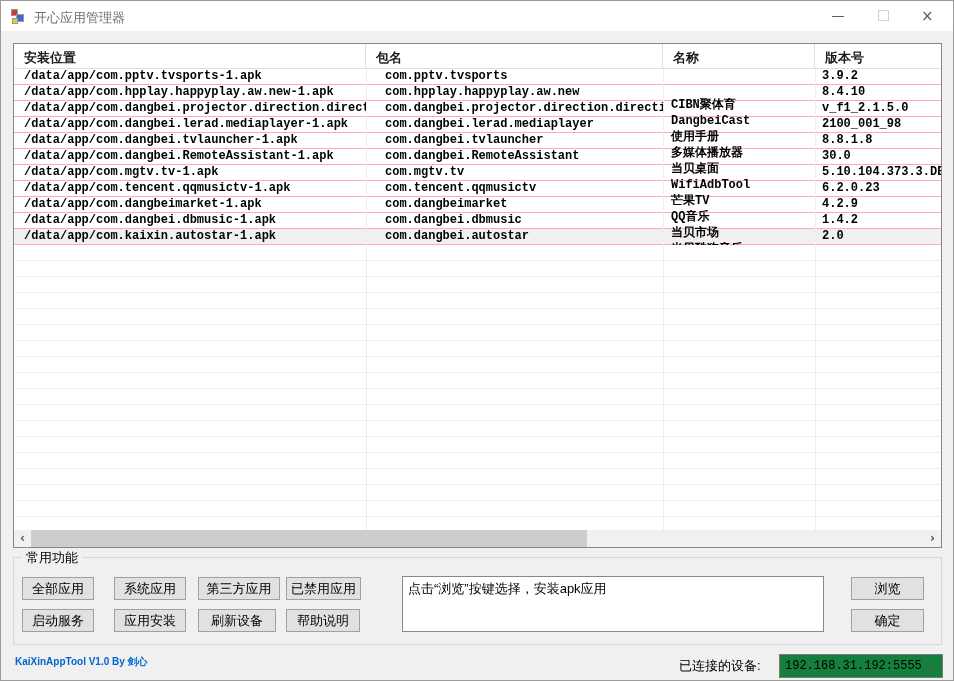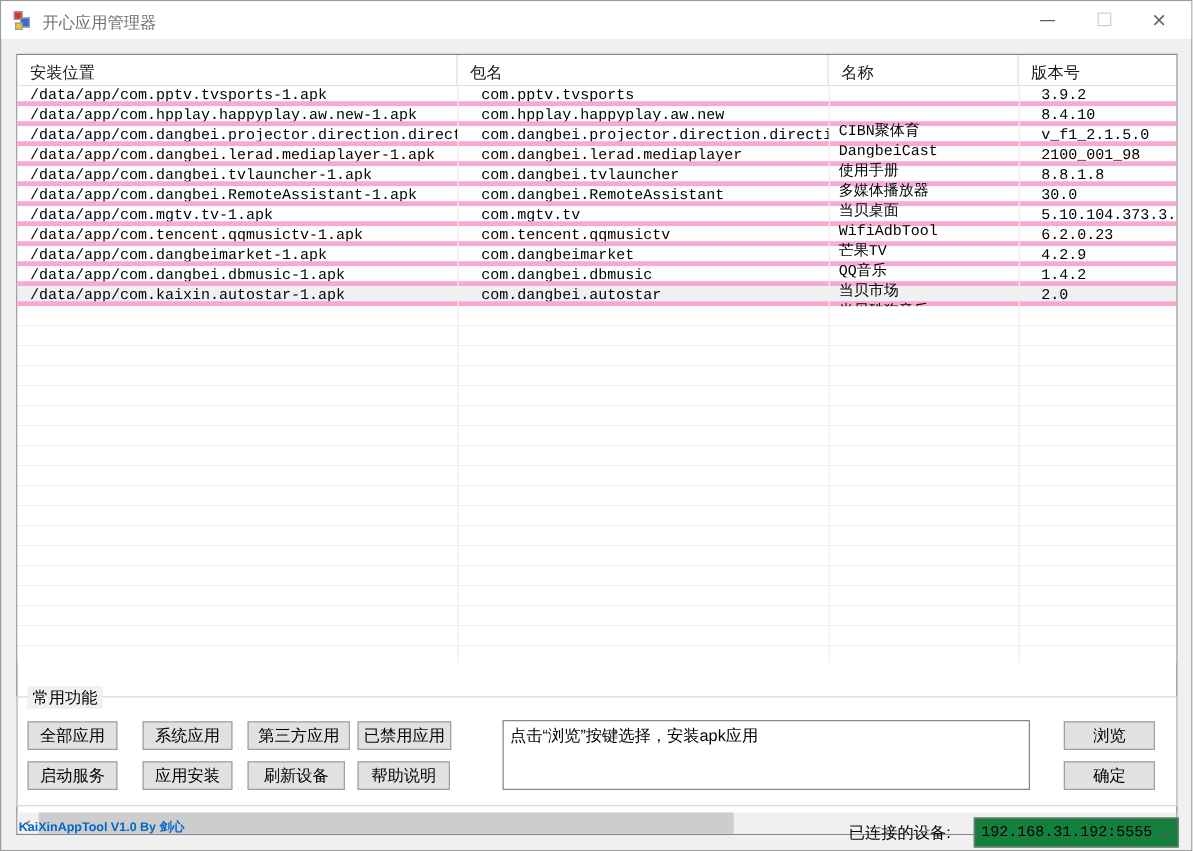--- a/index.html
+++ b/index.html
@@ -17,36 +17,36 @@
   .app-icon .sq.yellow { left:1px; top:10px; background:#e8c53a; width:6px; height:6px; }
   .title-text { position:absolute; left:33px; top:8px; font-size:13px; color:#707070; }
   .win-btn { position:absolute; top:0; width:46px; height:30px; cursor:default; }
   .win-btn.min { right:92px; } .win-btn.max { right:46px; } .win-btn.close { right:0; }
   .glyph-min { position:absolute; left:17px; top:15px; width:12px; height:1px; background:#5f5f5f; }
   .glyph-max { position:absolute; left:17px; top:9px; width:11px; height:11px; border:1px solid #d0d0d0; }
   .glyph-close { position:absolute; left:14px; top:6px; font-size:15px; color:#5f5f5f;
                  font-family:"DejaVu Sans", sans-serif; }
 
   
-  .listview { position:absolute; left:12px; top:42px; width:929px; height:625px;
-              background:#ffffff; border:1px solid #828790; }
+  .listview { position:absolute; left:12px; top:42px; width:929px; height:505px;
+              background:#ffffff; border:1px solid #828790;font-weight:bold; }
   .lv-header { position:absolute; top:0; left:0; right:0; height:25px; display:flex;
                background:#ffffff; border-bottom:1px solid #e0e0e0; }
   .lv-hcell { height:100%; border-right:1px solid #e0e0e0; font-size:13px; color:#1a1a1a;
               padding:5px 0 0 10px; white-space:nowrap; overflow:hidden; }
   .w0 { width:352px; } .w1 { width:297px; } .w2 { width:152px; } .w3 { flex:1; border-right:none; }
   .lv-rows { position:absolute; top:25px; left:0; right:0; }
-  .lv-row { display:flex; height:16px; border-bottom:4px solid #f9a8d4; background:#fff; }
+  .lv-row { display:flex; height:16px; border-bottom:1px solid #f9a8d4; background:#fff; }
   .lv-row:last-child { background:#f0f0f0; }
   .lv-cell { height:100%; font-family:"Liberation Mono","DejaVu Sans Mono",monospace;
              font-size:12px; line-height:15px; color:#000; white-space:nowrap; overflow:hidden; }
   .lv-cell.c0 { width:352px; padding-left:10px; }
   .lv-cell.c1 { width:297px; padding-left:19px; }
   .lv-cell.c2 { width:152px; padding-left:8px;margin-top:29px; }
-  .lv-cell.c3 { flex:1; padding-left:18px; }
+  .lv-cell.c3 { flex:1; padding-left:7px; }
   .lv-fill { position:absolute; top:201px; left:0; right:0; height:285px;
              background:repeating-linear-gradient(to bottom,#ffffff 0 15px,#efefef 15px 16px); }
   .vline { position:absolute; top:25px; height:461px; width:1px; background:#ededed; pointer-events:none; }
   .vl0 { left:352px; } .vl1 { left:649px; } .vl2 { left:801px; }
 
   
   .hscroll { position:absolute; left:0; right:0; bottom:0; height:17px; background:#f0f0f0; }
   .scroll-arrow { position:absolute; top:0; width:17px; height:17px; color:#505050; font-size:12px;
                   text-align:center; line-height:16px; font-family:"DejaVu Sans", sans-serif; }
   .scroll-arrow.left { left:0; } .scroll-arrow.right { right:0; }

